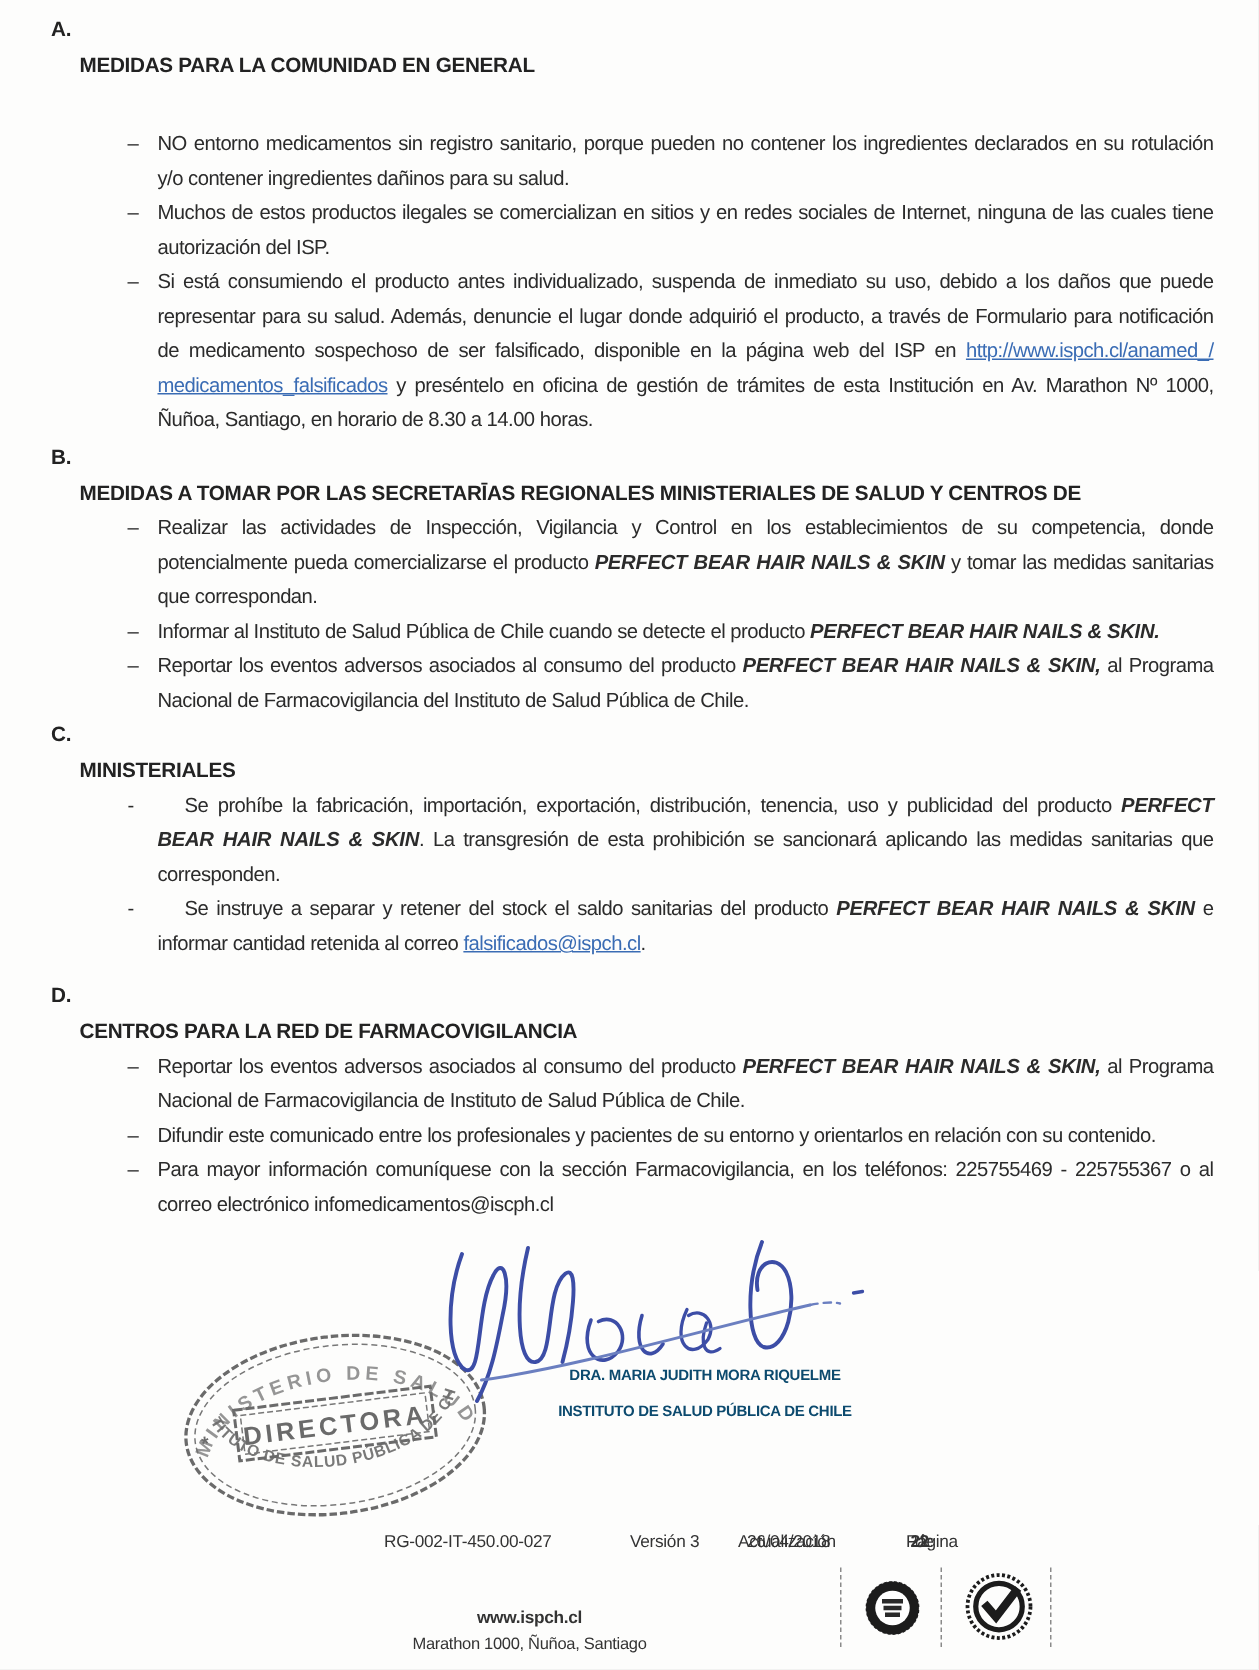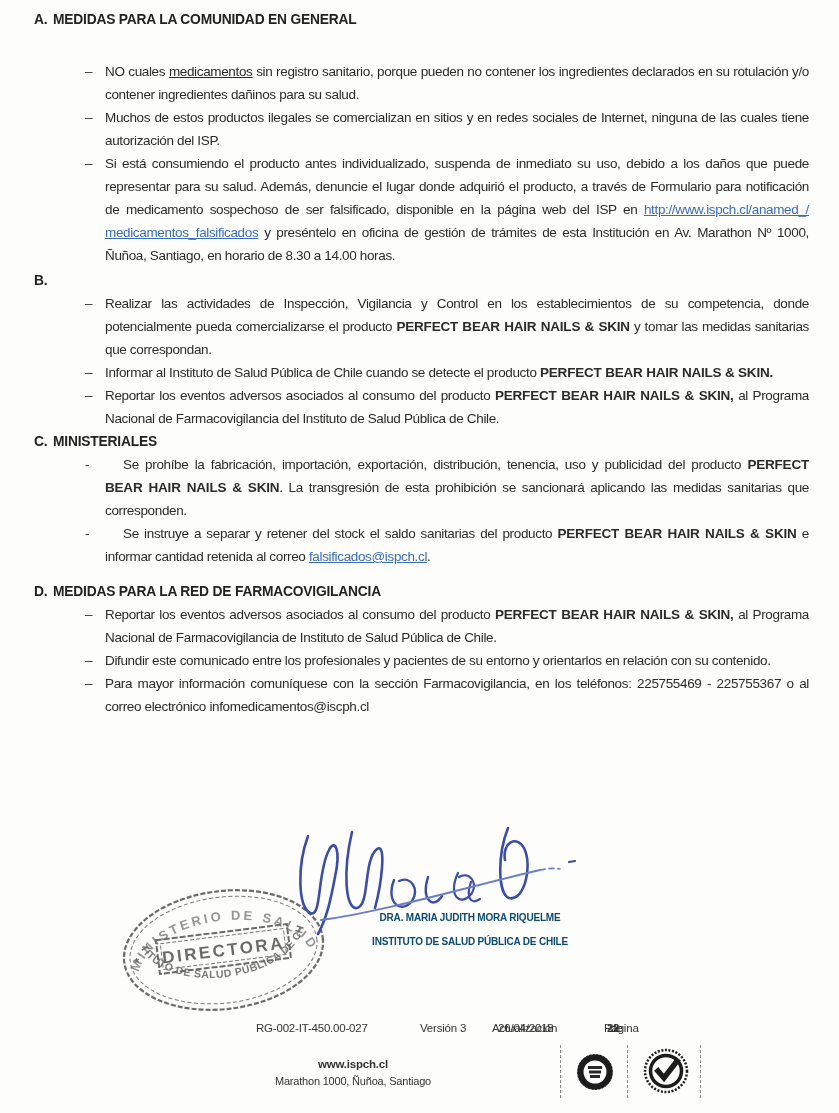--- a/index.html
+++ b/index.html
@@ -14,47 +14,47 @@
   }
   
   .sections{position:absolute;top:8px;left:0;right:0;padding:0 30px 0 34px;box-sizing:border-box;}
   .doc-section{margin:0;}
   .sec-B{margin-top:2px;}
   .sec-C{margin-top:0;}
   .sec-D{margin-top:12px;}
   .sec-head{display:flex;font-weight:700;font-size:13.8px;line-height:23px;letter-spacing:-0.2px;color:#222;}
   .sec-letter{width:19px;flex-shrink:0;}
   .sec-title{flex:1;margin:0;font-size:inherit;font-weight:700;}
-  .title-line{display:block;}
+  .title-line{display:block;margin-top:24px;}
   .justify-line{text-align-last:justify;}
   .sec-items{margin:0;padding:0 0 0 51px;list-style:none;}
   .first-section .sec-items{margin-top:29px;}
   .sec-item{display:flex;}
   .marker{width:20px;flex-shrink:0;font-size:13.5px;line-height:23px;}
   .item-text{flex:1;margin:0;font-size:13.5px;line-height:23px;letter-spacing:-0.35px;text-align:justify;color:#2b2b2b;}
   .indent-first{text-indent:18px;}
-  .b{font-weight:700;letter-spacing:-0.2px;}
-  .u{text-decoration:underline;}
+  .b{font-weight:700;letter-spacing:-0.2px;font-style:italic;}
+  .u{}
   a.doc-link{color:#3a6cb4;text-decoration:underline;}
   
   .signature-svg{position:absolute;left:288px;top:820px;z-index:4;}
   .stamp-wrap{position:absolute;left:118px;top:886px;z-index:3;transform:rotate(-7deg);opacity:.82;}
   .name-block{position:absolute;left:295px;top:906px;width:350px;text-align:center;z-index:2;
     font-weight:700;font-size:10px;line-height:24px;letter-spacing:-0.2px;color:#0c4a6e;}
   .name-block div{white-space:nowrap;}
   
   .footer-row{position:absolute;top:1022px;left:0;right:0;height:18px;font-size:11.5px;color:#333;}
   .footer-row span{position:absolute;white-space:nowrap;letter-spacing:-0.2px;}
   .f-code{left:256px;}
   .f-version{left:420px;}
   .f-update{left:492px;}
   .f-page{left:604px;}
   .f-bold{font-weight:700;}
   .address-block{position:absolute;left:268px;top:1056px;width:170px;text-align:center;color:#333;}
-  .website{font-weight:700;font-size:11.5px;line-height:17px;letter-spacing:-0.2px;}
+  .website{font-weight:700;font-size:11.5px;line-height:17px;letter-spacing:-0.2px;margin-top:15px;}
   .address{font-size:11px;line-height:17px;letter-spacing:-0.2px;}
   .seal-sep{position:absolute;top:1045px;height:53px;width:0;border-left:1.5px dashed #8a8a8a;}
   .sep-1{left:560px;} .sep-2{left:627px;} .sep-3{left:700px;}
   .seal-1{position:absolute;left:575px;top:1052px;}
   .seal-2{position:absolute;left:643px;top:1048px;}
 </style>
 </head>
 <body>
 
 <div class="page">
@@ -63,39 +63,40 @@
   <section class="doc-section sec-A first-section">
     <div class="sec-head">
       <span class="sec-letter">A.</span>
       <h2 class="sec-title">
             <span class="title-line">MEDIDAS PARA LA COMUNIDAD EN GENERAL</span>
           </h2>
     </div>
     <ul class="sec-items">
   <li class="sec-item">
     <span class="marker">–</span>
-    <p class="item-text"><span class="">NO cuales </span><span class="u">medicamentos</span><span class=""> sin registro sanitario, porque pueden no contener los ingredientes declarados en su rotulación y/o contener ingredientes dañinos para su salud.</span></p>
+    <p class="item-text"><span class="">NO entorno </span><span class="u">medicamentos</span><span class=""> sin registro sanitario, porque pueden no contener los ingredientes declarados en su rotulación y/o contener ingredientes dañinos para su salud.</span></p>
   </li>
 
   <li class="sec-item">
     <span class="marker">–</span>
     <p class="item-text"><span class="">Muchos de estos productos ilegales se comercializan en sitios y en redes sociales de Internet, ninguna de las cuales tiene autorización del ISP.</span></p>
   </li>
 
   <li class="sec-item">
     <span class="marker">–</span>
     <p class="item-text"><span class="">Si está consumiendo el producto antes individualizado, suspenda de inmediato su uso, debido a los daños que puede representar para su salud. Además, denuncie el lugar donde adquirió el producto, a través de Formulario para notificación de medicamento sospechoso de ser falsificado, disponible en la página web del ISP en </span><a class="doc-link" href="#">http://www.ispch.cl/anamed_/ medicamentos_falsificados</a><span class=""> y preséntelo en oficina de gestión de trámites de esta Institución en Av. Marathon Nº 1000, Ñuñoa, Santiago, en horario de 8.30 a 14.00 horas.</span></p>
   </li>
 </ul>
   </section>
 
   <section class="doc-section sec-B">
     <div class="sec-head">
       <span class="sec-letter">B.</span>
       <h2 class="sec-title">
+            <span class="title-line">MEDIDAS A TOMAR POR LAS SECRETARĪAS REGIONALES MINISTERIALES DE SALUD Y CENTROS DE</span>
           </h2>
     </div>
     <ul class="sec-items">
   <li class="sec-item">
     <span class="marker">–</span>
     <p class="item-text"><span class="">Realizar las actividades de Inspección, Vigilancia y Control en los establecimientos de su competencia, donde potencialmente pueda comercializarse el producto </span><span class="b">PERFECT BEAR HAIR NAILS &amp; SKIN</span><span class=""> y tomar las medidas sanitarias que correspondan.</span></p>
   </li>
 
   <li class="sec-item">
     <span class="marker">–</span>
@@ -126,21 +127,21 @@
     <span class="marker">-</span>
     <p class="item-text indent-first"><span class="">Se instruye a separar y retener del stock el saldo sanitarias del producto </span><span class="b">PERFECT BEAR HAIR NAILS &amp; SKIN</span><span class=""> e informar cantidad retenida al correo </span><a class="doc-link" href="#">falsificados@ispch.cl</a><span class="">.</span></p>
   </li>
 </ul>
   </section>
 
   <section class="doc-section sec-D">
     <div class="sec-head">
       <span class="sec-letter">D.</span>
       <h2 class="sec-title">
-            <span class="title-line">MEDIDAS PARA LA RED DE FARMACOVIGILANCIA</span>
+            <span class="title-line">CENTROS PARA LA RED DE FARMACOVIGILANCIA</span>
           </h2>
     </div>
     <ul class="sec-items">
   <li class="sec-item">
     <span class="marker">–</span>
     <p class="item-text"><span class="">Reportar los eventos adversos asociados al consumo del producto </span><span class="b">PERFECT BEAR HAIR NAILS &amp; SKIN,</span><span class=""> al Programa Nacional de Farmacovigilancia de Instituto de Salud Pública de Chile.</span></p>
   </li>
 
   <li class="sec-item">
     <span class="marker">–</span>

